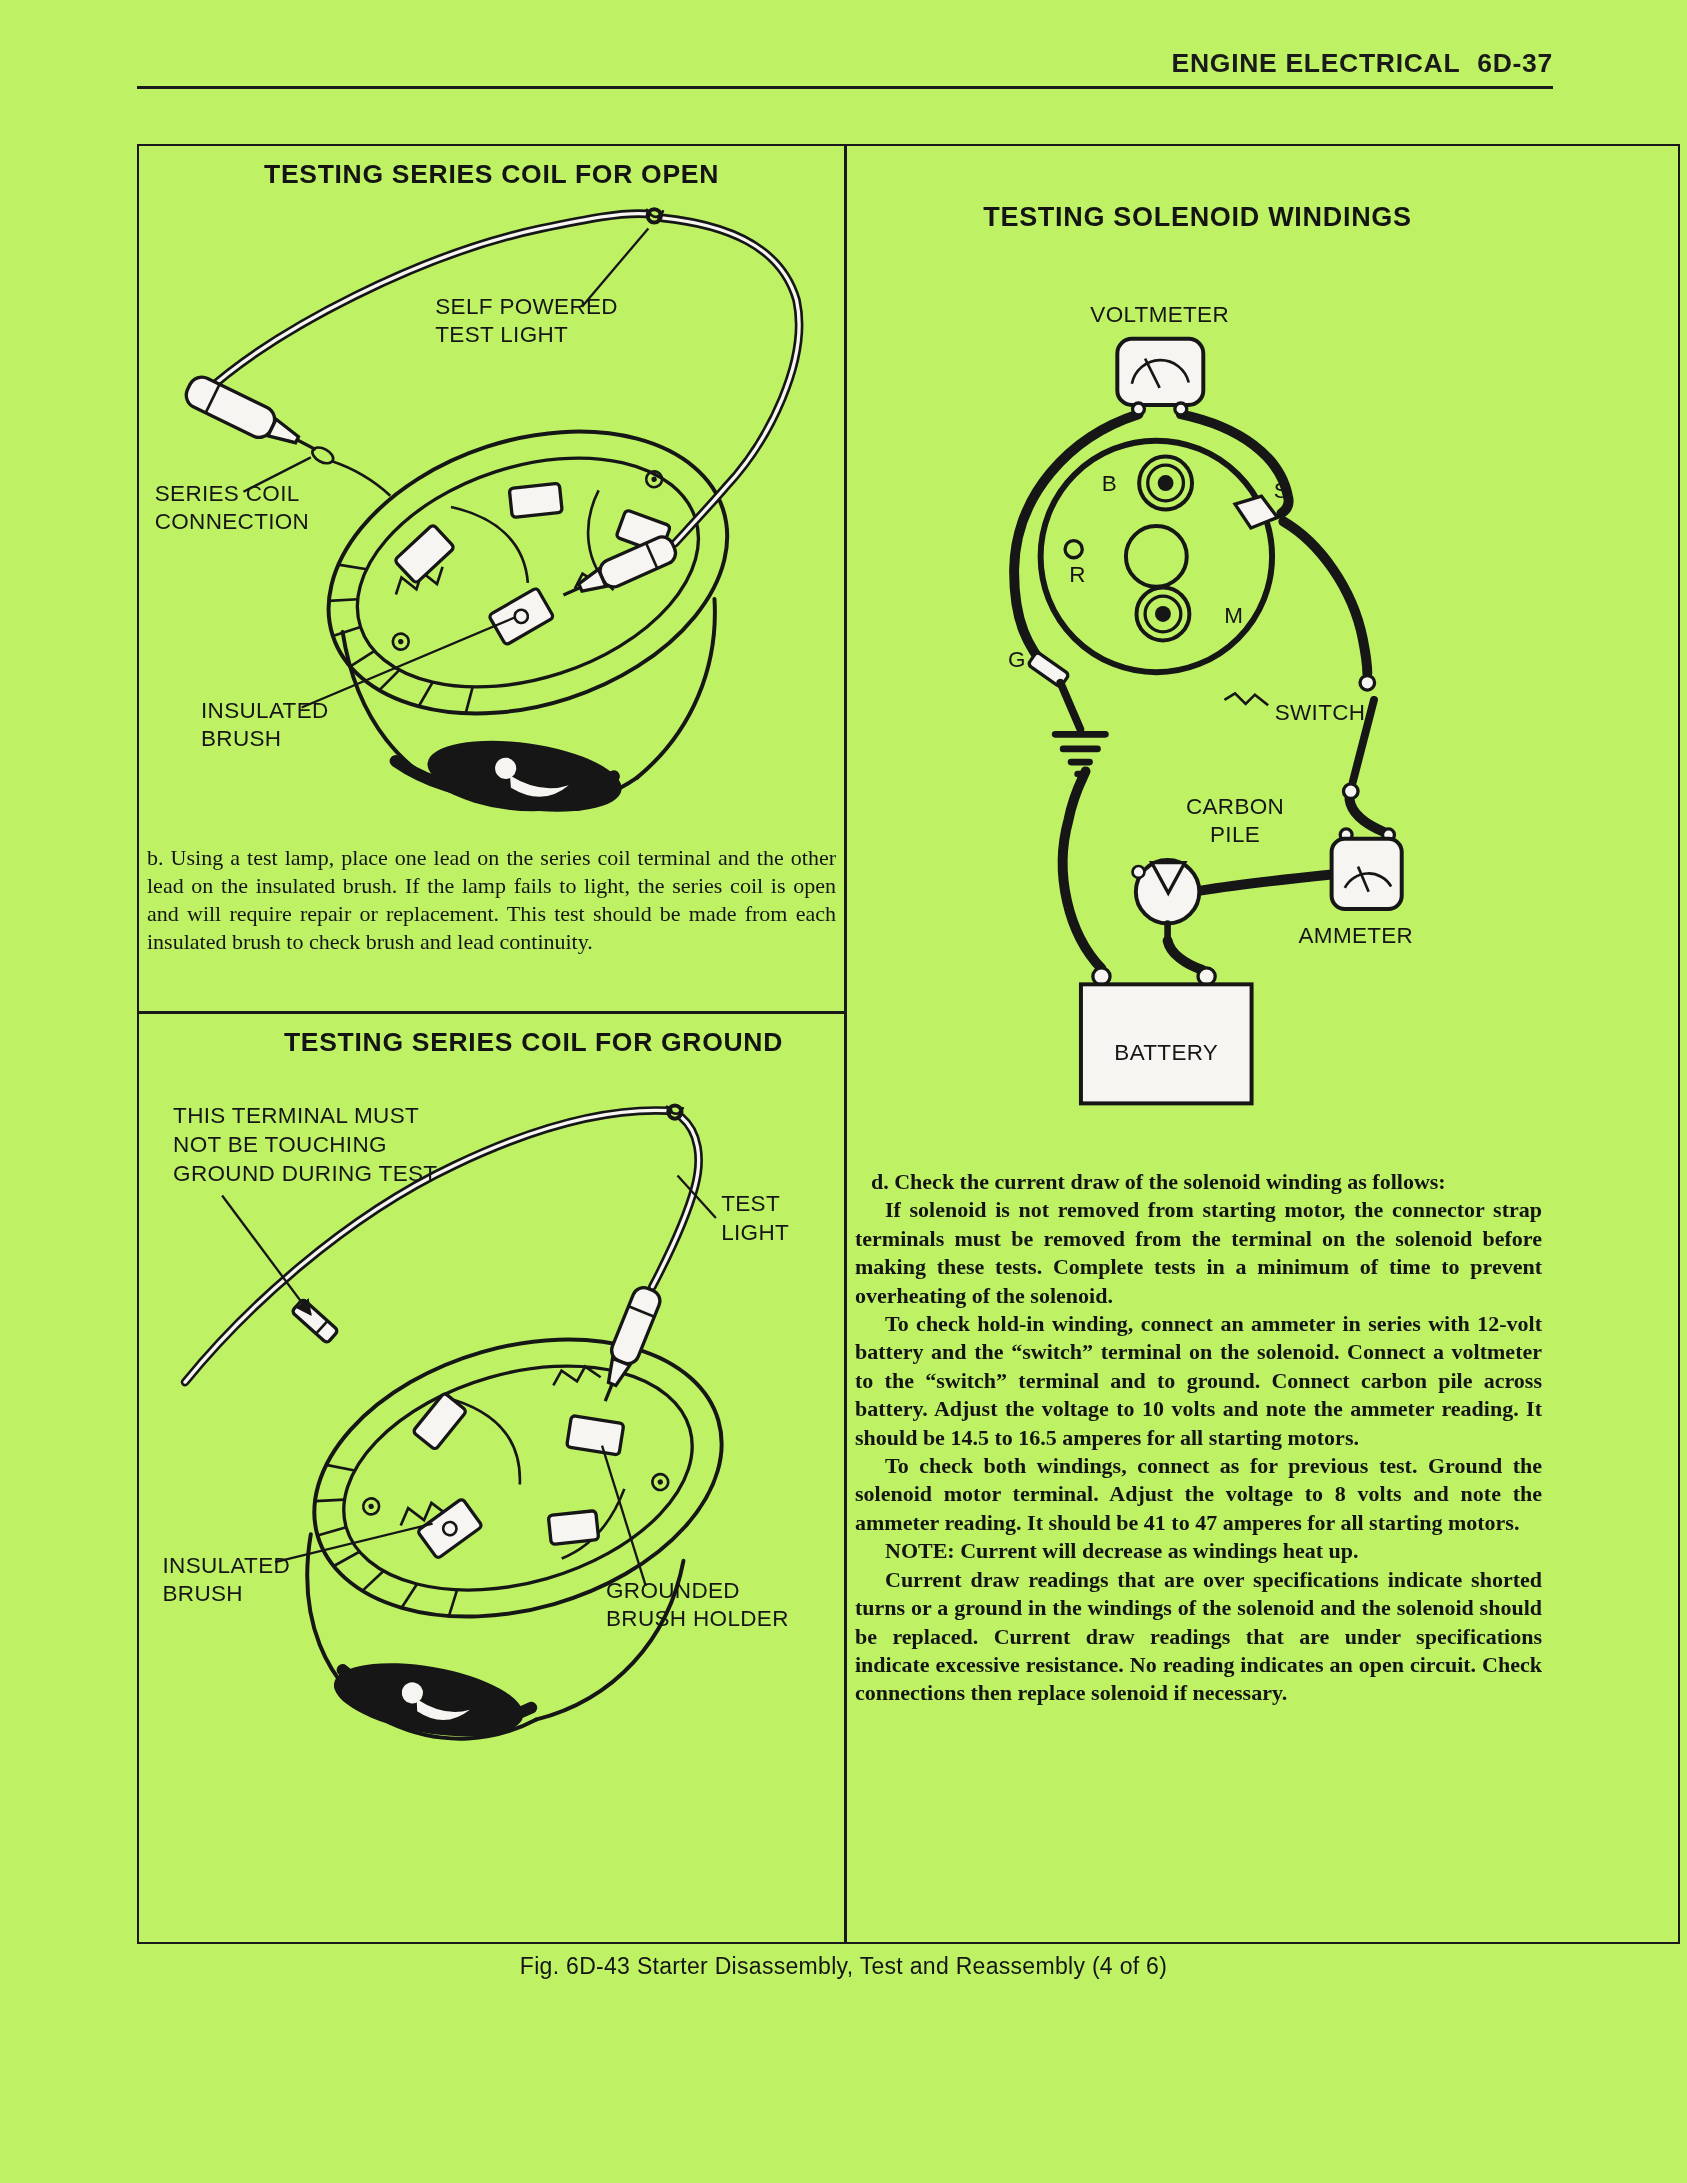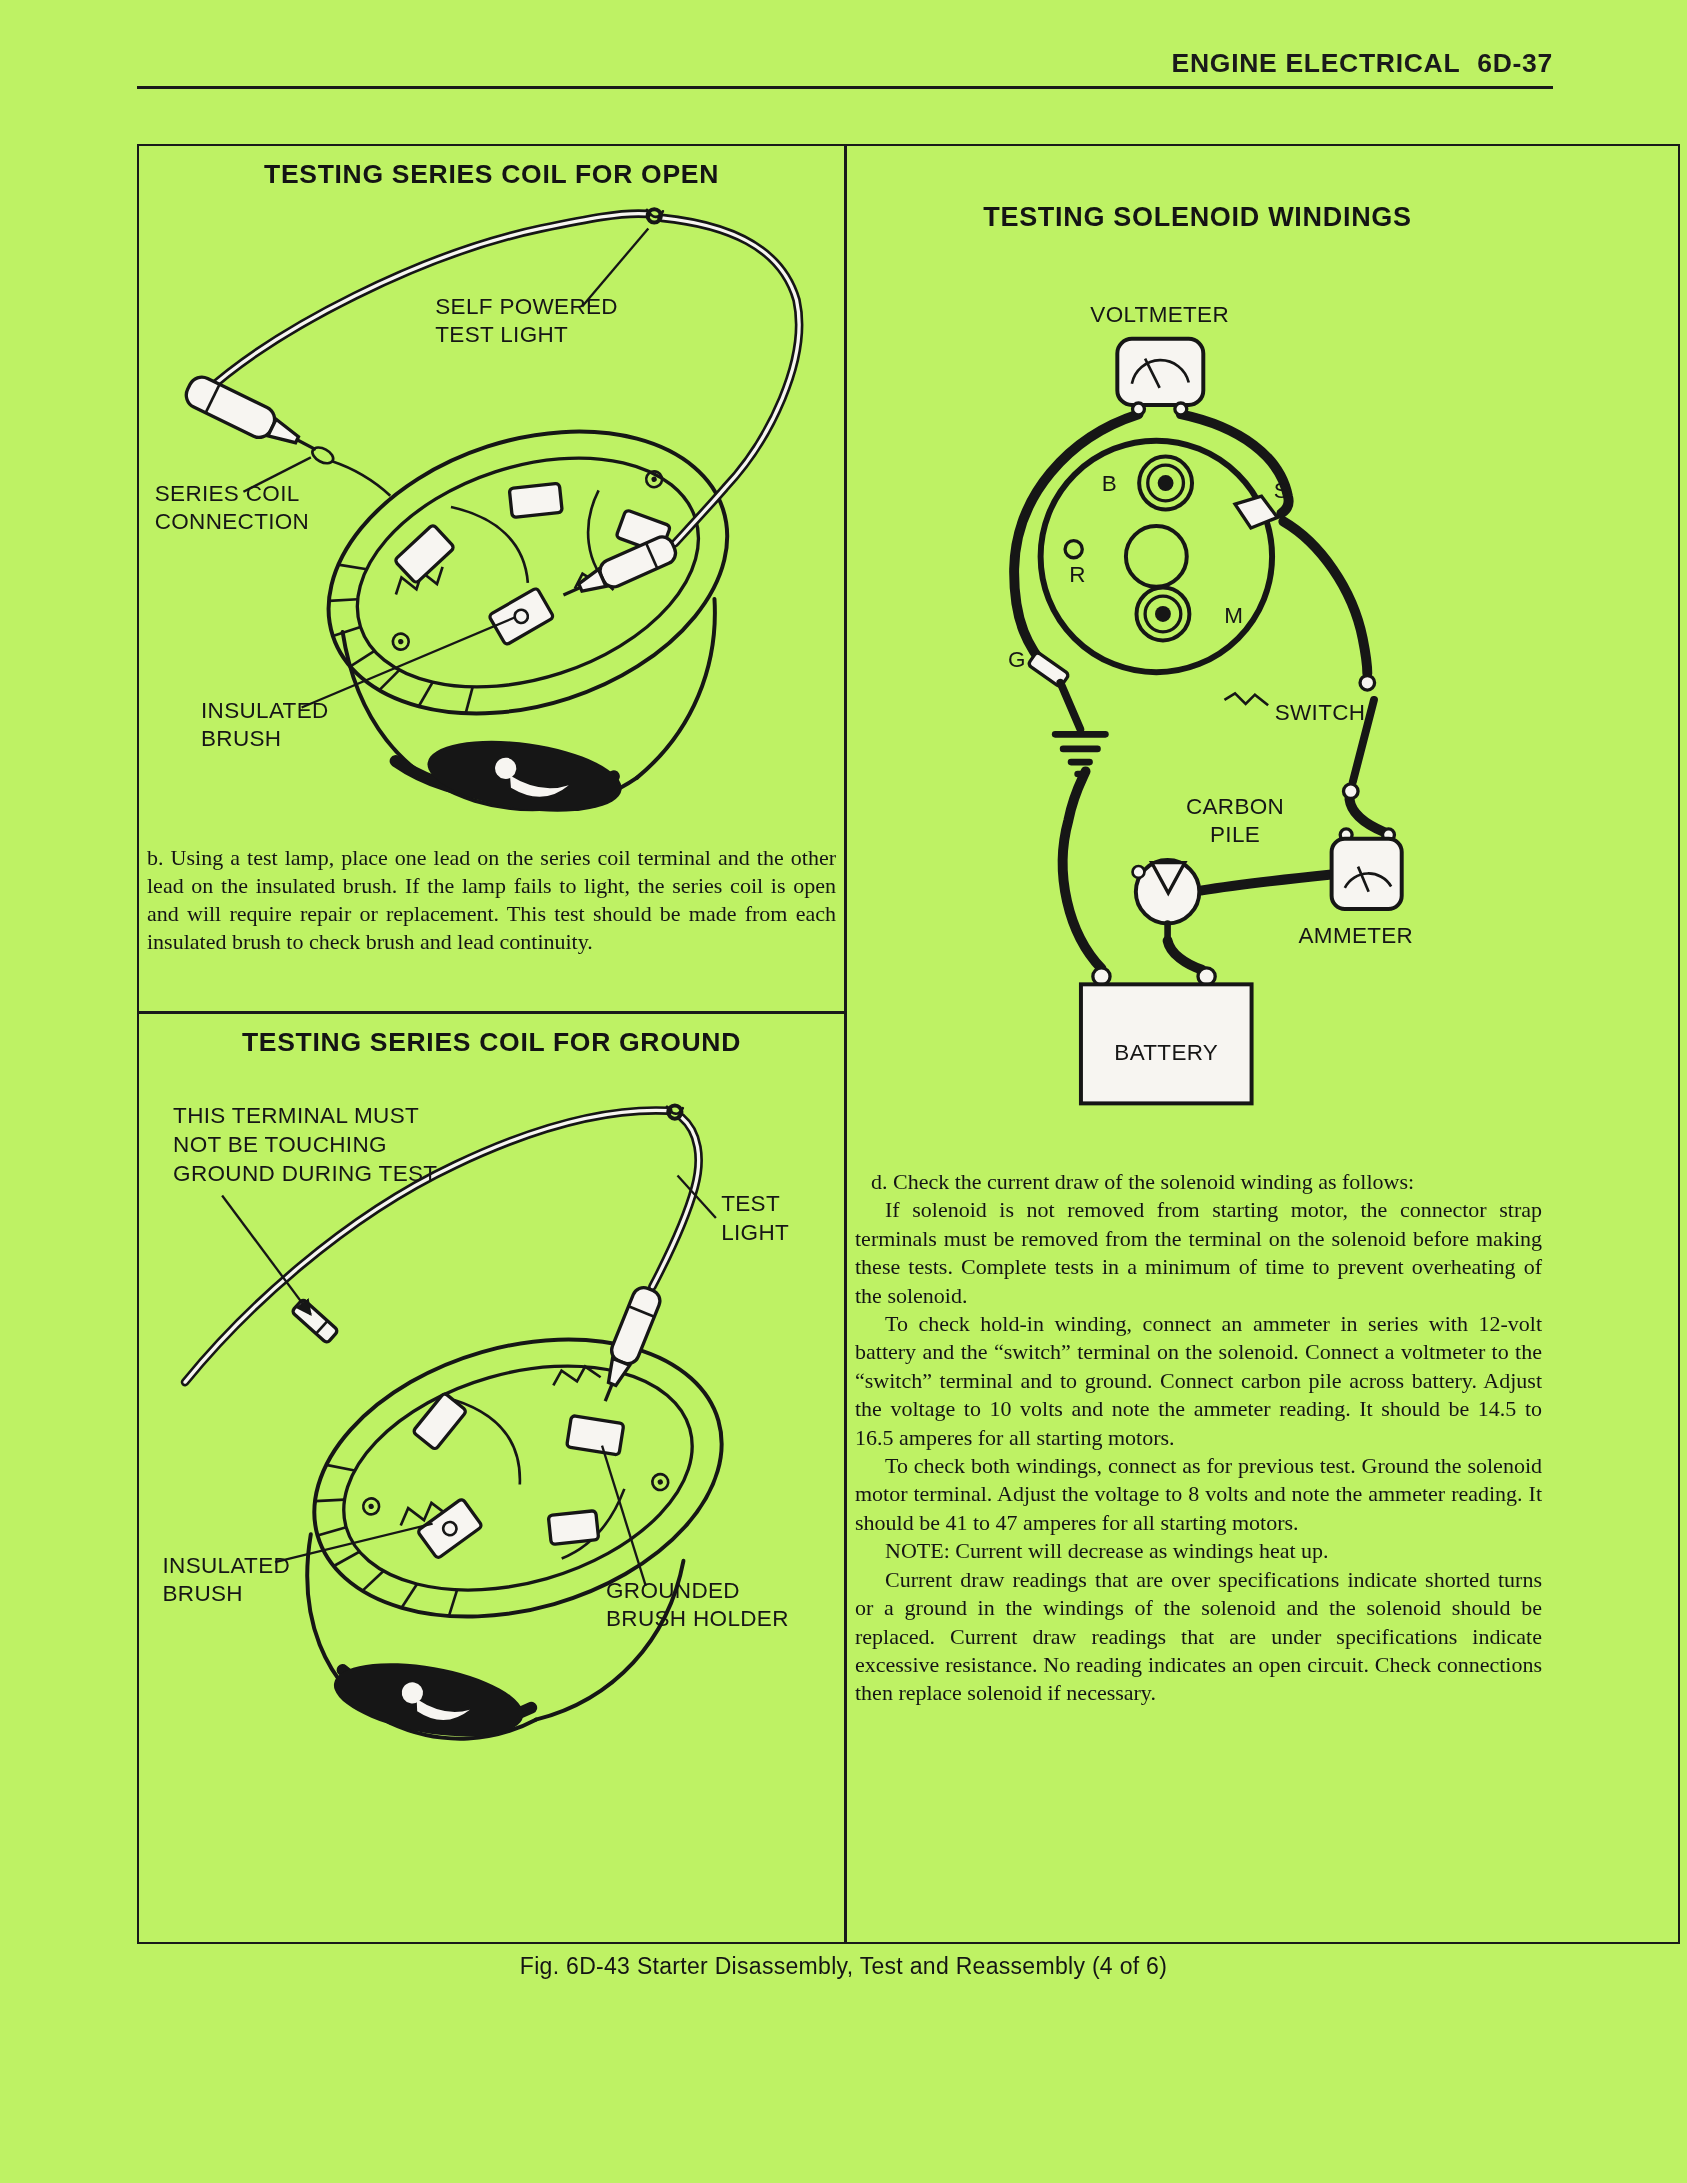--- a/index.html
+++ b/index.html
@@ -22,35 +22,35 @@
     border:2.6px solid #1a1a1a; box-sizing:border-box;
   }
   .vdivider { position:absolute; left:705px; top:0; bottom:0; width:2.6px; background:#1a1a1a; }
   .hdivider { position:absolute; left:0; top:865px; width:705px; height:2.6px; background:#1a1a1a; }
   h2.panel-title {
     position:absolute; margin:0; text-align:center;
     font-family:"Liberation Sans", sans-serif;
     font-weight:bold; letter-spacing:0.7px; color:#141414;
   }
   #title-open   { left:0;    top:13.2px;   width:705px; font-size:26.5px; }
-  #title-ground { left:0;    top:881px; width:705px; font-size:26.5px; }
+  #title-ground { left:0;    top:881px; width:705px; font-size:26.5px;padding-left:42px; }
   #title-sol    { left:707px; top:56px; width:703px; font-size:27px; }
   svg.drw { position:absolute; }
   #svg-open   { left:5.3px;    top:56px;   width:695px; height:655px; }
   #svg-ground { left:5.3px;    top:925px; width:695px; height:695px; }
   #svg-sol    { left:711px; top:132px;  width:698px; height:873px; }
   .body-text {
     position:absolute; margin:0;
     font-size:22px; line-height:28px; color:#141414;
     text-align:justify;
   }
   #para-b { left:8px; top:698px; width:689px; }
   #para-c { left:8px; top:1626px; width:689px; text-indent:26.5px; }
   .faded { color:#6f6d68; }
-  .col-right-text { position:absolute; left:716px; top:1022px; width:687px; }
+  .col-right-text { position:absolute; left:716px; top:1022px; width:687px;font-weight:bold; }
   .col-right-text p {
     margin:0; font-size:22px; line-height:28.4px; color:#141414;
     text-align:justify; text-indent:30px;
   }
   .col-right-text p.first { text-indent:16px; }
   .caption {
     position:absolute; left:0; top:1953px; width:1687px; text-align:center;
     font-family:Liberation Sans, sans-serif; font-size:23px; color:#141414;
     letter-spacing:0.3px;
   }

